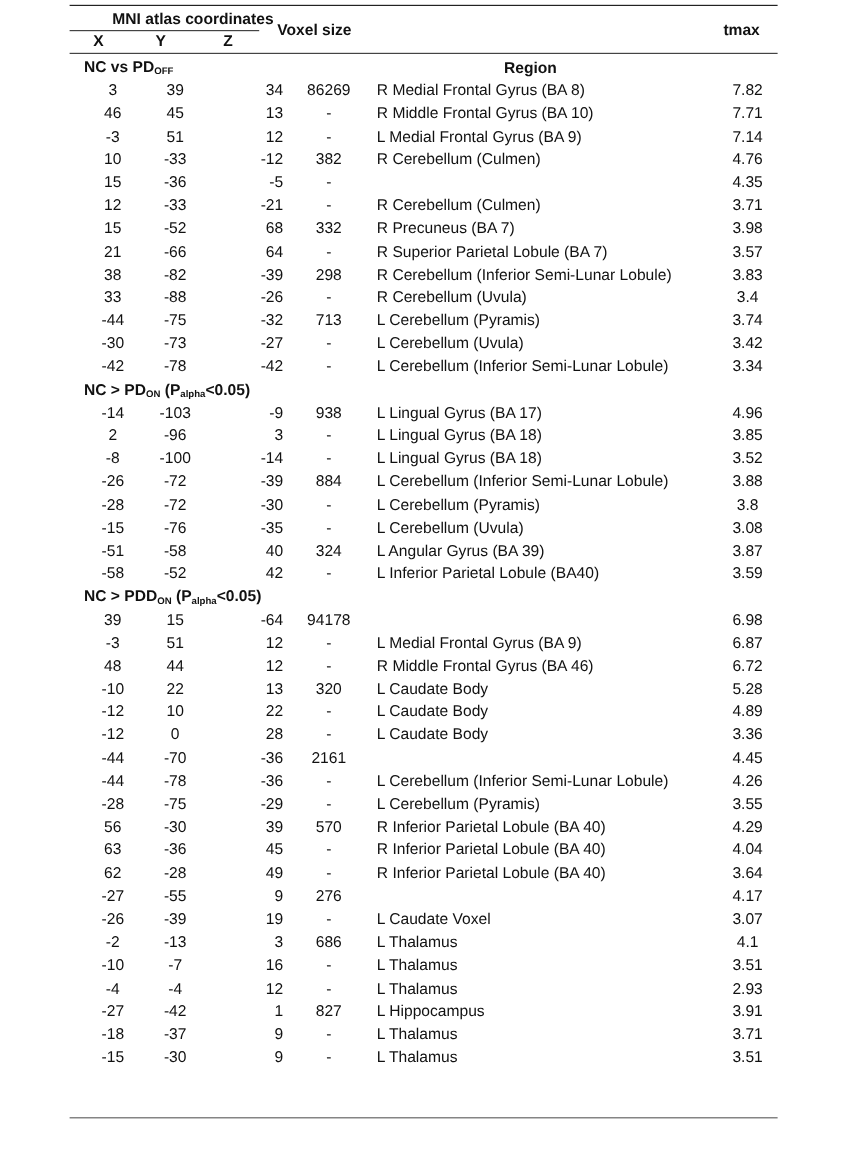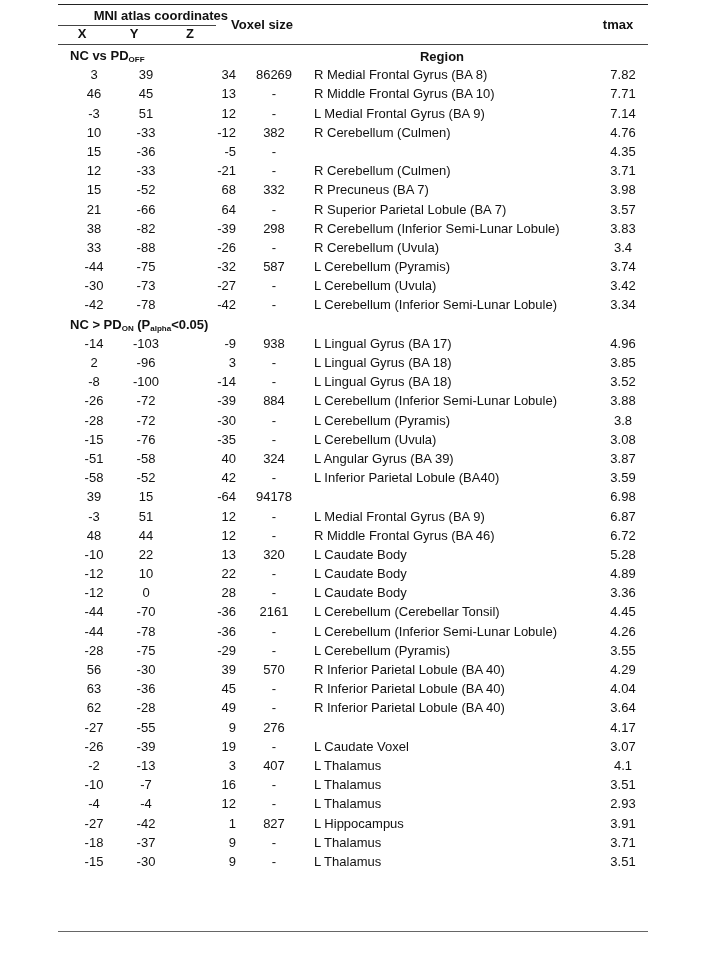--- a/index.html
+++ b/index.html
@@ -126,21 +126,21 @@
         <span class="c-y">-88</span>
         <span class="c-z">-26</span>
         <span class="c-v">-</span>
         <span class="c-r">R Cerebellum (Uvula)</span>
         <span class="c-t short">3.4</span>
       </div>
       <div class="row">
         <span class="c-x">-44</span>
         <span class="c-y">-75</span>
         <span class="c-z">-32</span>
-        <span class="c-v">587</span>
+        <span class="c-v">713</span>
         <span class="c-r">L Cerebellum (Pyramis)</span>
         <span class="c-t">3.74</span>
       </div>
       <div class="row">
         <span class="c-x">-30</span>
         <span class="c-y">-73</span>
         <span class="c-z">-27</span>
         <span class="c-v">-</span>
         <span class="c-r">L Cerebellum (Uvula)</span>
         <span class="c-t">3.42</span>
@@ -211,20 +211,21 @@
         <span class="c-t">3.87</span>
       </div>
       <div class="row">
         <span class="c-x">-58</span>
         <span class="c-y">-52</span>
         <span class="c-z">42</span>
         <span class="c-v">-</span>
         <span class="c-r">L Inferior Parietal Lobule (BA40)</span>
         <span class="c-t">3.59</span>
       </div>
+      <div class="row sec"><span>NC &gt; PDD</span><sub>ON</sub><span> (P</span><sub>alpha</sub><span>&lt;0.05)</span></div>
       <div class="row">
         <span class="c-x">39</span>
         <span class="c-y">15</span>
         <span class="c-z">-64</span>
         <span class="c-v">94178</span>
         <span class="c-t">6.98</span>
       </div>
       <div class="row">
         <span class="c-x">-3</span>
         <span class="c-y">51</span>
@@ -263,21 +264,20 @@
         <span class="c-z">28</span>
         <span class="c-v">-</span>
         <span class="c-r">L Caudate Body</span>
         <span class="c-t">3.36</span>
       </div>
       <div class="row">
         <span class="c-x">-44</span>
         <span class="c-y">-70</span>
         <span class="c-z">-36</span>
         <span class="c-v">2161</span>
-        <span class="c-r">L  Cerebellum (Cerebellar Tonsil)</span>
         <span class="c-t">4.45</span>
       </div>
       <div class="row">
         <span class="c-x">-44</span>
         <span class="c-y">-78</span>
         <span class="c-z">-36</span>
         <span class="c-v">-</span>
         <span class="c-r">L  Cerebellum (Inferior Semi-Lunar Lobule)</span>
         <span class="c-t">4.26</span>
       </div>
@@ -325,21 +325,21 @@
         <span class="c-y">-39</span>
         <span class="c-z">19</span>
         <span class="c-v">-</span>
         <span class="c-r">L Caudate Voxel</span>
         <span class="c-t">3.07</span>
       </div>
       <div class="row">
         <span class="c-x">-2</span>
         <span class="c-y">-13</span>
         <span class="c-z">3</span>
-        <span class="c-v">407</span>
+        <span class="c-v">686</span>
         <span class="c-r">L Thalamus</span>
         <span class="c-t short">4.1</span>
       </div>
       <div class="row">
         <span class="c-x">-10</span>
         <span class="c-y">-7</span>
         <span class="c-z">16</span>
         <span class="c-v">-</span>
         <span class="c-r">L Thalamus</span>
         <span class="c-t">3.51</span>

